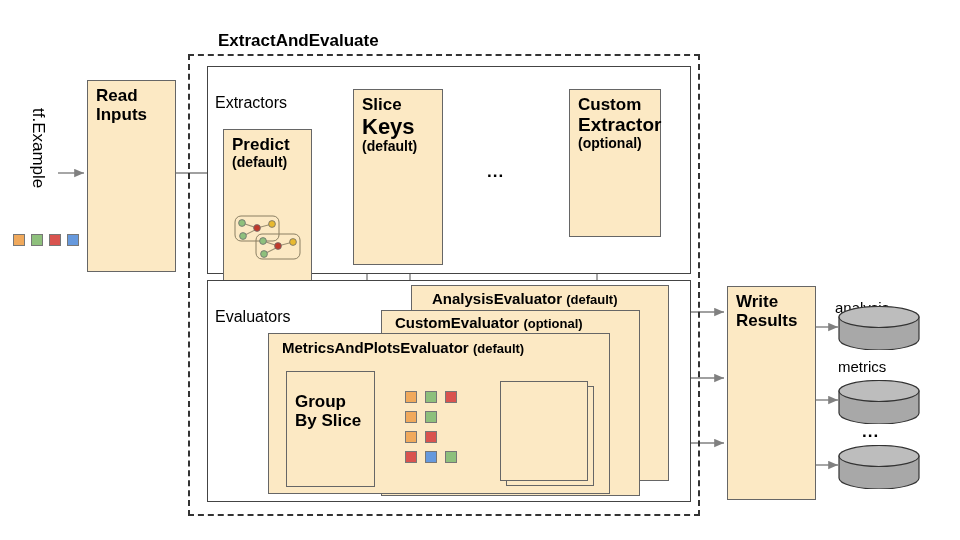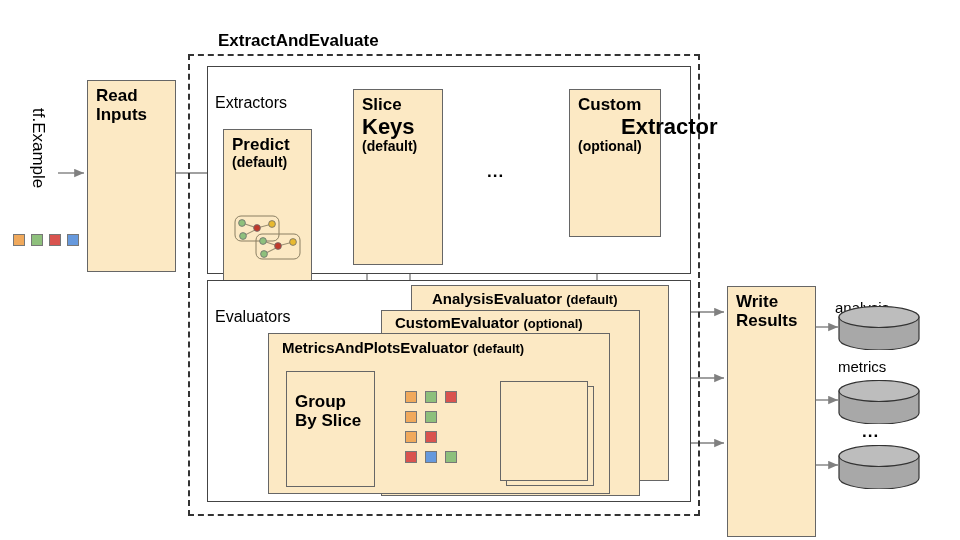--- a/index.html
+++ b/index.html
@@ -138,21 +138,21 @@
       <div style="font-size:22px;">Keys</div>
       <div style="font-size:14px;">(default)</div>
     </div>
   </div>
 
   <div class="ellipsis" style="left:487px;top:162px;">...</div>
 
   <div class="abs card" style="left:569px;top:89px;width:92px;height:148px;">
     <div class="box-title">
       <div style="font-size:17px;">Custom</div>
-      <div style="font-size:22px;margin-left:43px;">Extractor</div>
+      <div style="font-size:19px;">Extractor</div>
       <div style="font-size:14px;">(optional)</div>
     </div>
   </div>
 
   <div class="abs panel" style="left:207px;top:280px;width:484px;height:222px;">
     <div class="panel-title">Evaluators</div>
   </div>
 
   <div class="abs card" style="left:411px;top:285px;width:258px;height:196px;">
     <div class="stack-title" style="left:20px;top:4px;">
@@ -194,21 +194,21 @@
 
       <span class="chip" style="left:0px; top:60px;background:#D9534F;"></span>
       <span class="chip" style="left:20px;top:60px;background:#6699DD;"></span>
       <span class="chip" style="left:40px;top:60px;background:#8EC07C;"></span>
     </div>
 
     <div class="abs" style="left:237px;top:52px;width:88px;height:100px;background:#FCE9C4;border:1px solid #666;"></div>
     <div class="abs" style="left:231px;top:47px;width:88px;height:100px;background:#FCE9C4;border:1px solid #666;"></div>
   </div>
 
-  <div class="abs card" style="left:727px;top:286px;width:89px;height:251px;">
+  <div class="abs card" style="left:727px;top:286px;width:89px;height:214px;">
     <div class="box-title" style="font-size:17px;">
       <div>Write</div>
       <div>Results</div>
     </div>
   </div>
 
   <div class="db-label" style="left:835px;top:299px;">analysis</div>
   <svg class="abs" style="left:838px;top:306px;width:82px;height:44px;" viewBox="0 0 82 44">
     <path d="M1,11 L1,33 A40,11 0 0 0 81,33 L81,11 Z" fill="#A8A8A8" stroke="#333" stroke-width="1.2"></path>
     <ellipse cx="41" cy="11" rx="40" ry="10.5" fill="#BDBDBD" stroke="#333" stroke-width="1.2"></ellipse>

